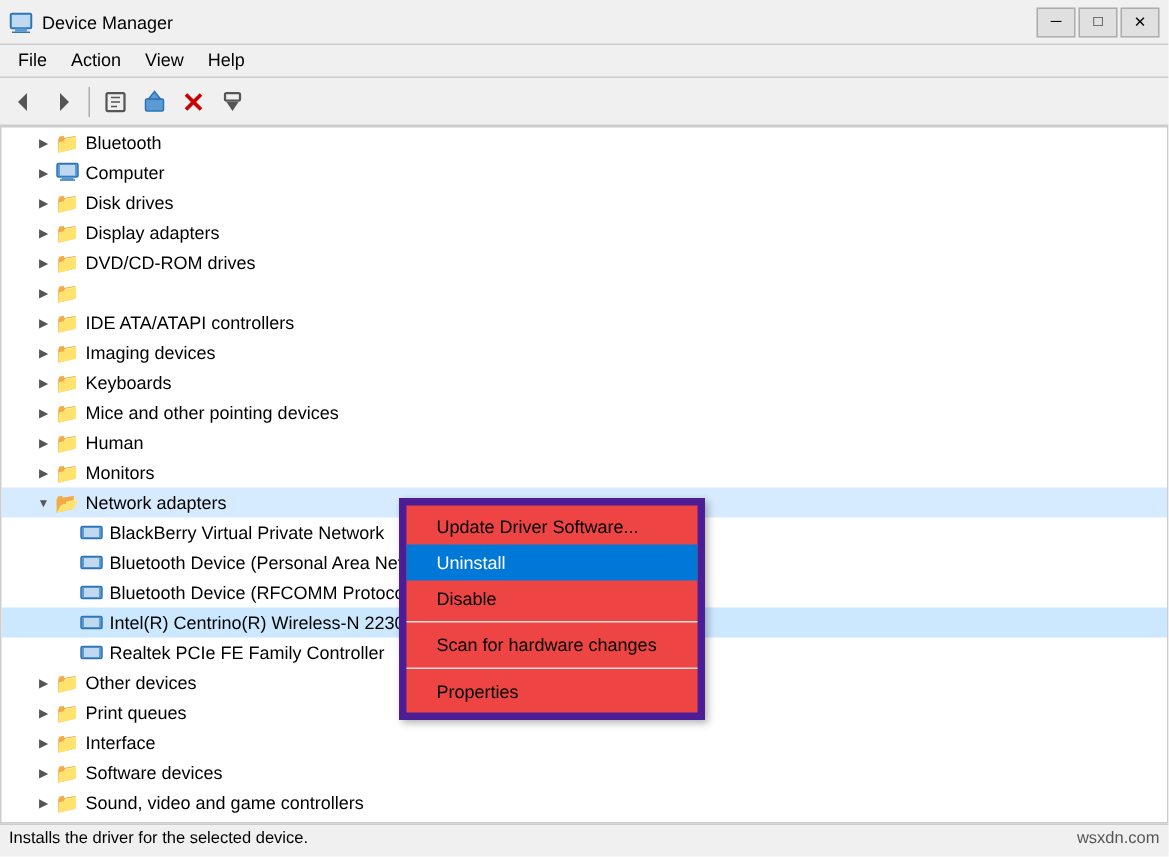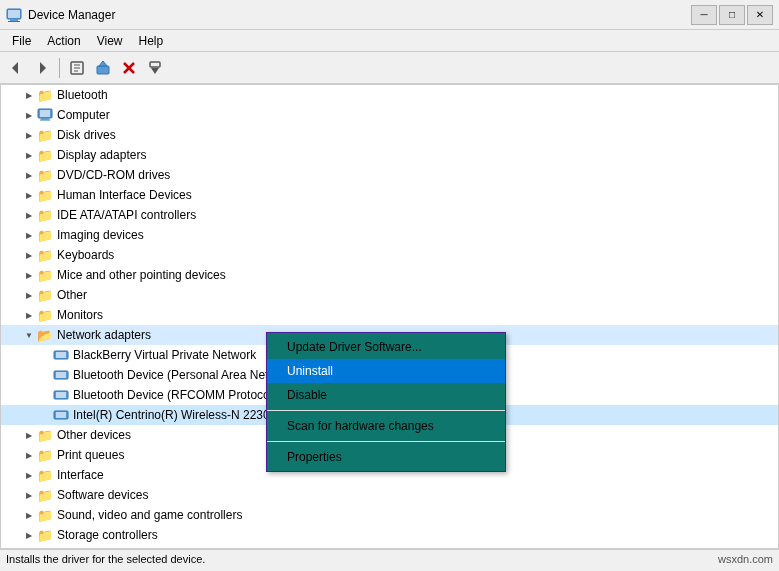--- a/index.html
+++ b/index.html
@@ -49,21 +49,21 @@
       display: flex;
       align-items: center;
       justify-content: center;
       font-size: 10px;
     }
 
     
     .menu-bar {
       background: #f0f0f0;
       display: flex;
-      align-items: center;
+      align-items: flex-end;
       padding: 2px 4px;
       height: 22px;
       border-bottom: 1px solid #ccc;
     }
     .menu-item {
       padding: 2px 8px;
       cursor: pointer;
       font-size: 12px;
     }
 
@@ -151,24 +151,24 @@
     }
 
     
     .icon-folder { color: #e6b800; font-size: 13px; }
 
     
     .context-menu {
       position: absolute;
       left: 265px;
       top: 247px;
-      background: #0f766e;
-      border: 1px solid #4c1d95;
+      background: #ef4444;
+      border: 5px solid #4c1d95;
       box-shadow: 2px 2px 5px rgba(0,0,0,0.3);
-      width: 240px;
+      width: 204px;
       z-index: 100;
       padding: 2px 0;
     }
     .context-menu-item {
       padding: 5px 20px;
       cursor: pointer;
       font-size: 12px;
       display: flex;
       align-items: center;
     }
@@ -308,21 +308,20 @@
 
     <div class="tree-item indent-1">
       <span class="tree-expand">▶</span>
       <span class="tree-icon icon-folder">📁</span>
       <span class="tree-label">DVD/CD-ROM drives</span>
     </div>
 
     <div class="tree-item indent-1">
       <span class="tree-expand">▶</span>
       <span class="tree-icon icon-folder">📁</span>
-      <span class="tree-label">Human Interface Devices</span>
     </div>
 
     <div class="tree-item indent-1">
       <span class="tree-expand">▶</span>
       <span class="tree-icon icon-folder">📁</span>
       <span class="tree-label">IDE ATA/ATAPI controllers</span>
     </div>
 
     <div class="tree-item indent-1">
       <span class="tree-expand">▶</span>
@@ -338,21 +337,21 @@
 
     <div class="tree-item indent-1">
       <span class="tree-expand">▶</span>
       <span class="tree-icon icon-folder">📁</span>
       <span class="tree-label">Mice and other pointing devices</span>
     </div>
 
     <div class="tree-item indent-1">
       <span class="tree-expand">▶</span>
       <span class="tree-icon icon-folder">📁</span>
-      <span class="tree-label">Other</span>
+      <span class="tree-label">Human</span>
     </div>
 
     <div class="tree-item indent-1">
       <span class="tree-expand">▶</span>
       <span class="tree-icon icon-folder">📁</span>
       <span class="tree-label">Monitors</span>
     </div>
 
     <div class="tree-item indent-1" style="background:#d6ebff;">
       <span class="tree-expand">▼</span>
@@ -397,20 +396,30 @@
       <span class="tree-expand" style="width:16px;"></span>
       <span class="tree-icon">
         <svg width="16" height="14" viewBox="0 0 16 14">
             <rect x="1" y="3" width="14" height="8" rx="1" fill="#5b9bd5" stroke="#2e74b5" stroke-width="1"></rect>
             <rect x="3" y="4" width="10" height="6" fill="#c0d8f0"></rect>
           </svg>
       </span>
       <span class="tree-label">Intel(R) Centrino(R) Wireless-N 2230</span>
     </div>
 
+    <div class="tree-item indent-2">
+      <span class="tree-expand" style="width:16px;"></span>
+      <span class="tree-icon">
+        <svg width="16" height="14" viewBox="0 0 16 14">
+            <rect x="1" y="3" width="14" height="8" rx="1" fill="#5b9bd5" stroke="#2e74b5" stroke-width="1"></rect>
+            <rect x="3" y="4" width="10" height="6" fill="#c0d8f0"></rect>
+          </svg>
+      </span>
+      <span class="tree-label">Realtek PCIe FE Family Controller</span>
+    </div>
 
     <div class="tree-item indent-1">
       <span class="tree-expand">▶</span>
       <span class="tree-icon icon-folder">📁</span>
       <span class="tree-label">Other devices</span>
     </div>
 
     <div class="tree-item indent-1">
       <span class="tree-expand">▶</span>
       <span class="tree-icon icon-folder">📁</span>

